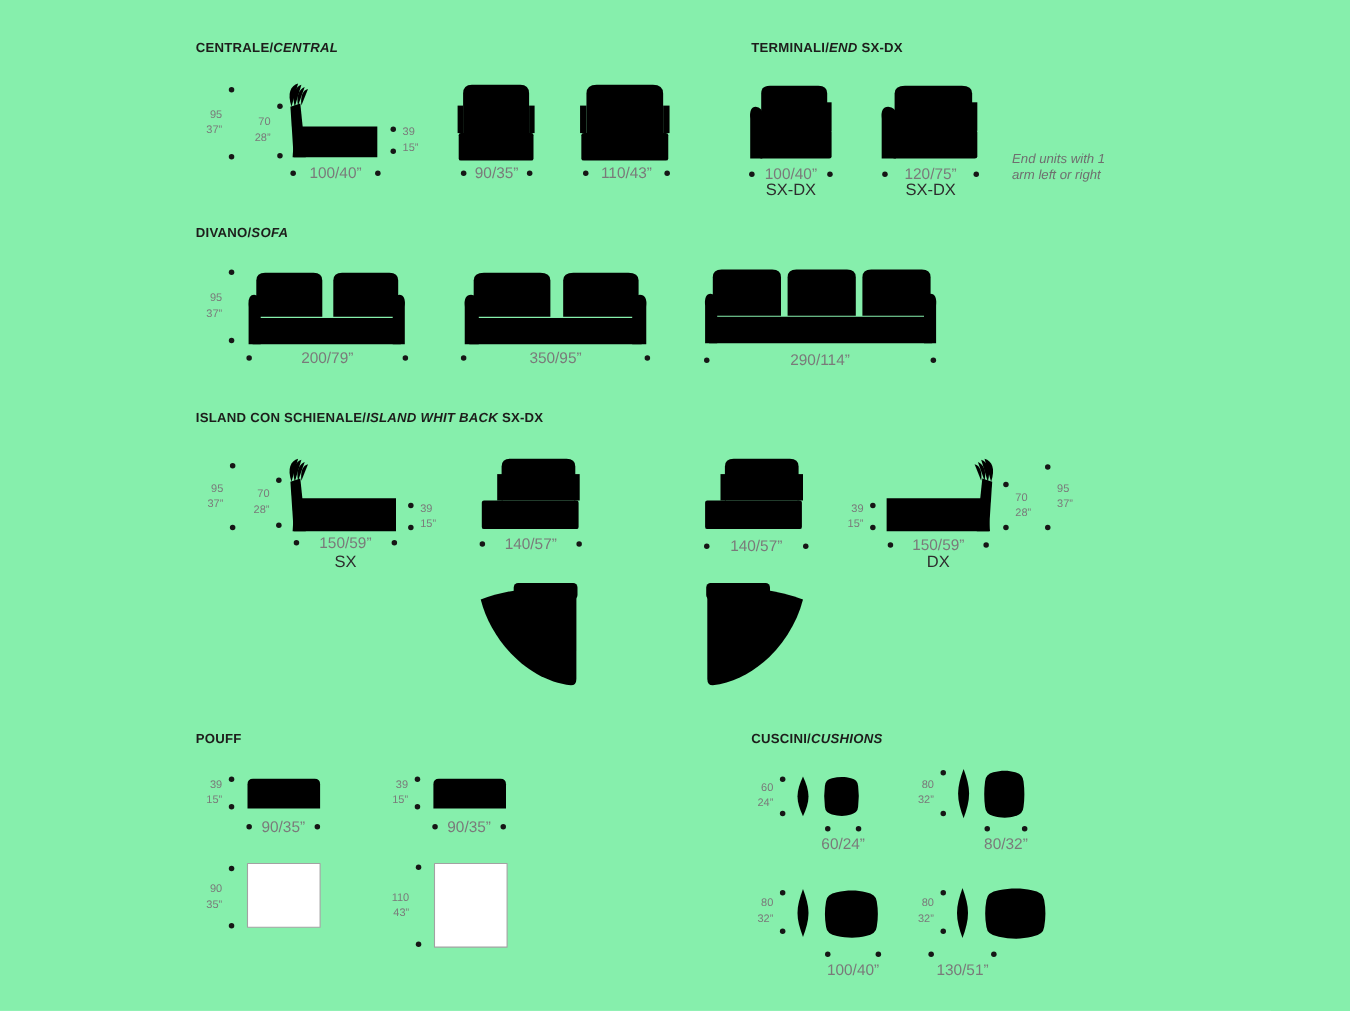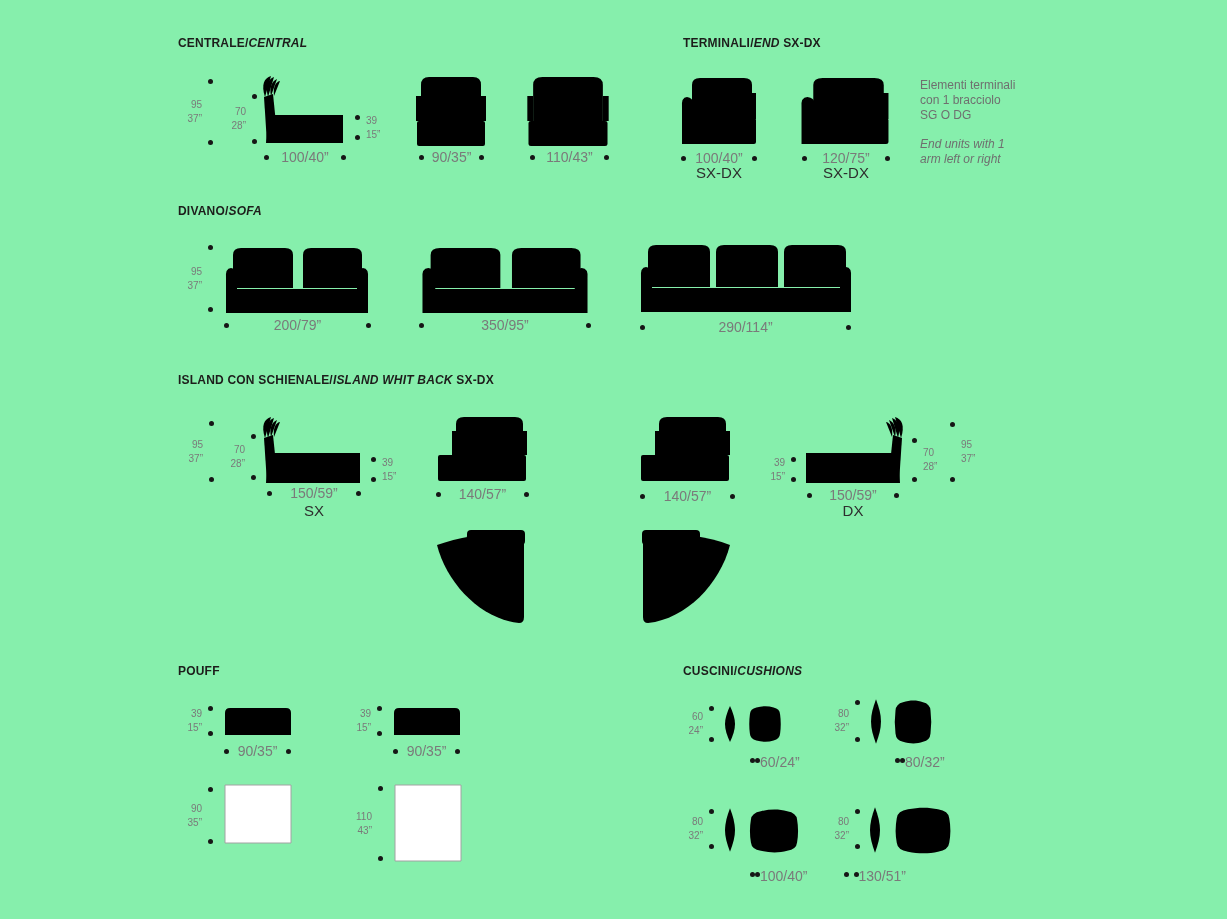--- a/index.html
+++ b/index.html
@@ -7,21 +7,21 @@
           font-family:"Liberation Sans",sans-serif;overflow:hidden}
   .t{position:absolute;font-weight:700;font-size:12px;color:#1d1d1b;letter-spacing:.2px;white-space:nowrap}
   .t i{font-style:italic}
   .vdim{position:absolute;display:flex;gap:6px;font-size:10px;line-height:14px;color:#7a7a7a}
   .vdim .tx{align-self:center;flex:1;text-align:right;white-space:pre-line}
   .vdim .dc{display:flex;flex-direction:column;justify-content:space-between}
   .vdim.flip{flex-direction:row-reverse}
   .vdim.flip .tx{text-align:left}
   .hdim{position:absolute;display:flex;align-items:center;height:16px;font-size:14px;color:#7a7a7a}
   .hdim .tx{flex:1;text-align:center;white-space:nowrap}
-  .wdim{position:absolute;display:flex;flex-direction:row;align-items:center;font-size:14px;color:#7a7a7a}
+  .wdim{position:absolute;display:flex;flex-direction:column;align-items:center;font-size:14px;color:#7a7a7a}
   .wdim .dr{display:flex;justify-content:space-between;width:100%}
   .wdim .tx{text-align:center;white-space:nowrap;margin-top:3px}
   .dot{width:5px;height:5px;border-radius:50%;background:#161616;flex:none}
   .variant{position:absolute;font-size:15px;color:#2e2e2e;text-align:center;white-space:nowrap}
   .note{position:absolute;font-size:12px;line-height:15px;color:#6f6f6f;white-space:pre-line}
   .note.em{font-style:italic}
   .draw{position:absolute;overflow:visible}
   .draw path,.draw rect,.draw line{fill:#fff;stroke:#a2a2a2;stroke-width:1;stroke-linejoin:round;vector-effect:non-scaling-stroke}
   .mir{transform:scaleX(-1)}
   #defs{position:absolute;width:0;height:0}
@@ -187,23 +187,20 @@
       <i class="dot"></i>
     </div>
   <div class="variant" style="left:681px;top:164px;width:76px">SX-DX</div>
   <div class="hdim" style="left:802px;top:150px;width:88px">
       <i class="dot"></i>
       <span class="tx">120/75”</span>
       <i class="dot"></i>
     </div>
   <div class="variant" style="left:802px;top:164px;width:88px">SX-DX</div>
 
-  <div class="note" style="left:920px;top:78px;width:145px">Elementi  terminali
-con 1 bracciolo
-SG O DG</div>
   <div class="note em" style="left:920px;top:137px;width:145px">End units with 1
 arm left or right</div>
 
   <div class="t" style="left:178px;top:204px"><span>DIVANO/</span><i>SOFA</i></div>
 
   <svg class="draw" style="left:223px;top:237px" width="148" height="78" viewBox="0 0 148 78">
       <use href="#g-sofa2"></use>
     </svg>
   <svg class="draw" style="left:419px;top:237px" width="172" height="78" viewBox="0 0 148 78" preserveAspectRatio="none">
       <use href="#g-sofa2"></use>

